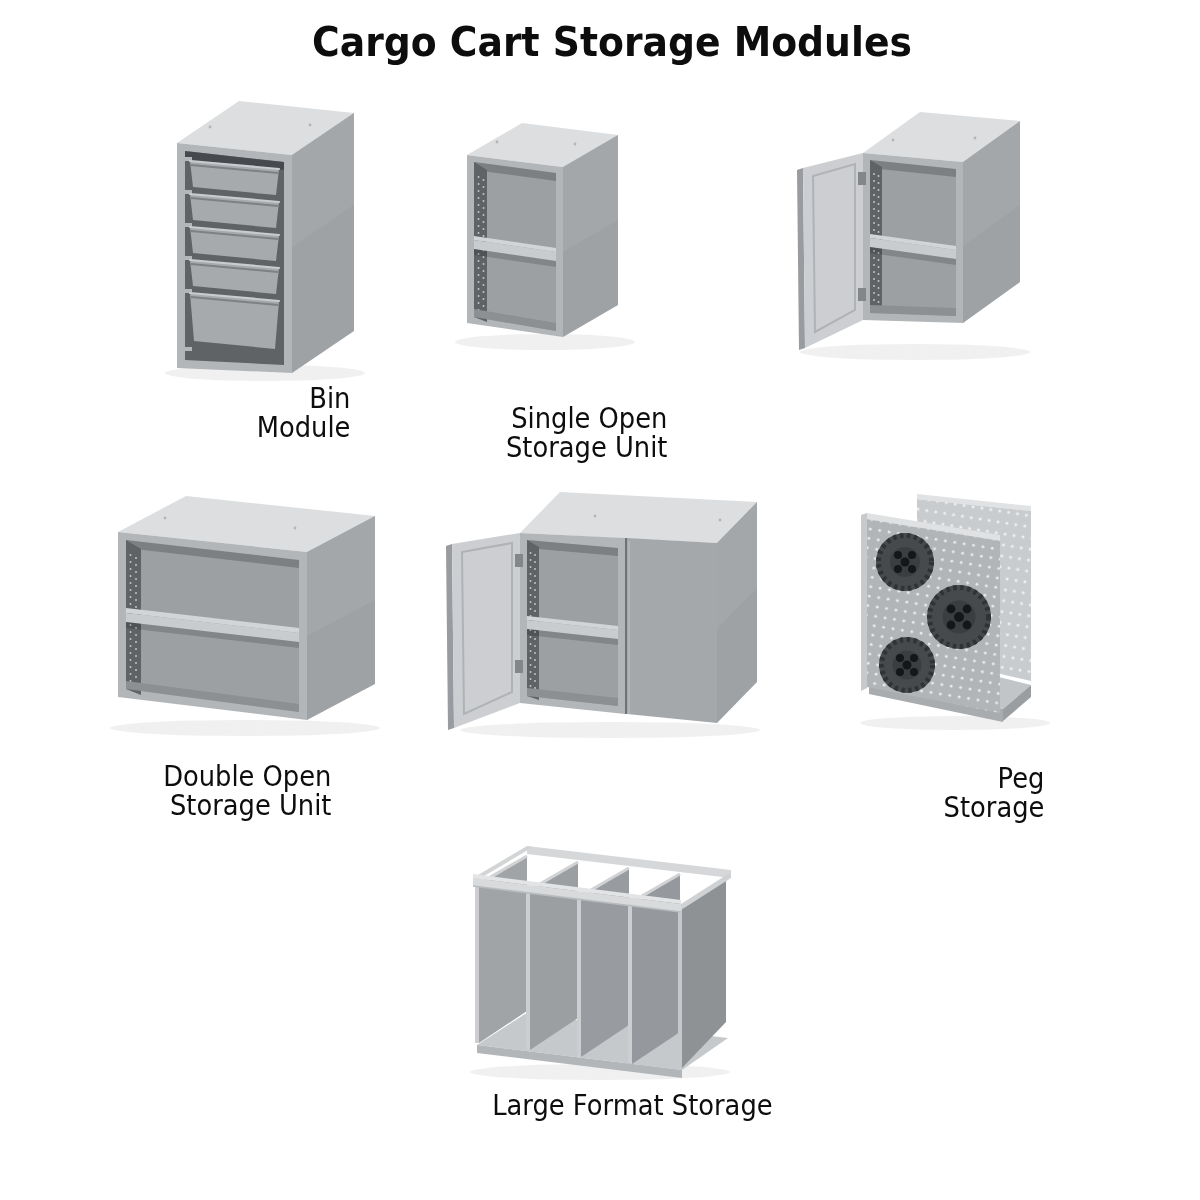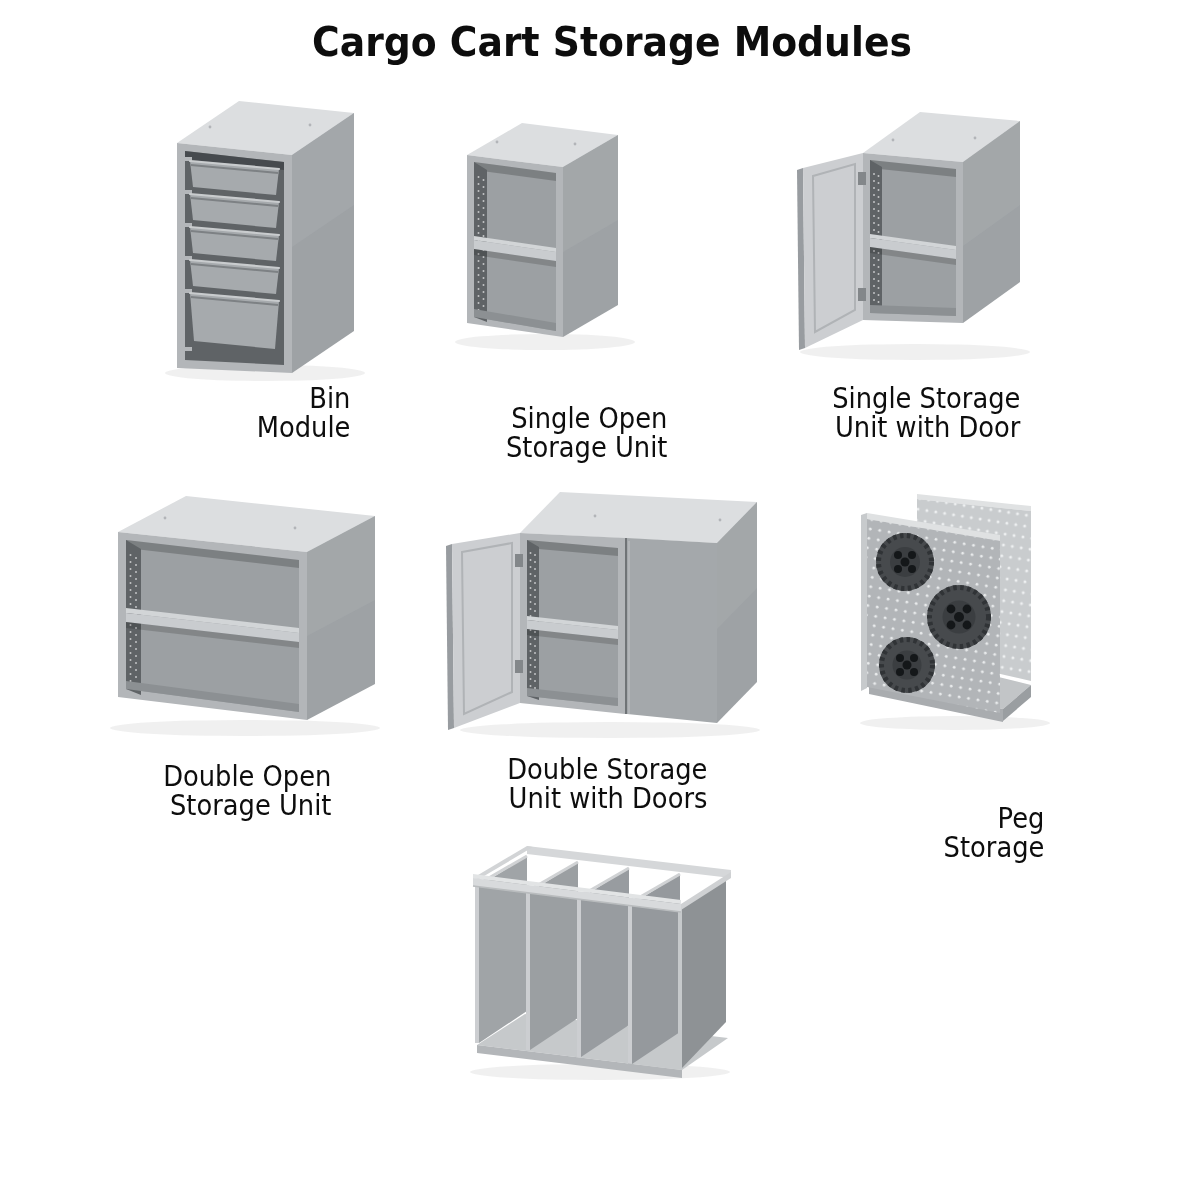--- a/index.html
+++ b/index.html
@@ -150,24 +150,20 @@
       </g>
       <g>
         <polygon points="32,70 38,68 40,248 34,250" fill="#989ca0"></polygon>
         <polygon class="fdoor" points="98,53 38,68 40,248 98,220"></polygon>
         <path d="M48,76 L90,64 L90,210 L50,232 Z" fill="none" stroke="#b0b3b6" stroke-width="2"></path>
         <rect x="93" y="72" width="8" height="13" fill="#83878a"></rect>
         <rect x="93" y="188" width="8" height="13" fill="#83878a"></rect>
       </g>
     </svg>
   </div>
-  <div class="cap" style="left:790px;top:384px;width:240px;">
-    <div class="cline">Single Storage</div>
-    <div class="cline">Unit with Door</div>
-  </div>
 
   <div class="module" style="left:95px;top:488px;">
     <svg width="300" height="262" viewBox="0 0 300 262">
       <ellipse class="shadow" cx="150" cy="240" rx="135" ry="8"></ellipse>
       <g>
         <polygon class="ftop" points="23,44 212,64 280,28 91,8"></polygon>
         <polygon class="fside" points="212,64 280,28 280,196 212,232"></polygon>
         <polygon points="212,64 280,28 280,112 212,148" fill="#a8acaf" opacity=".45"></polygon>
         <polygon class="ffront" points="23,44 212,64 212,232 23,209"></polygon>
         <circle cx="70" cy="30" r="1.4" fill="#9fa3a6" opacity=".7"></circle>
@@ -223,24 +219,20 @@
         <polygon points="107,151 198,161 198,167 107,157" fill="#000" opacity=".16"></polygon>
       </g>
       <g>
         <polygon points="26,68 32,66 34,250 28,252" fill="#989ca0"></polygon>
         <polygon class="fdoor" points="100,55 32,66 34,250 100,225"></polygon>
         <path d="M42,74 L92,65 L92,214 L44,236 Z" fill="none" stroke="#b0b3b6" stroke-width="2"></path>
         <rect x="95" y="76" width="8" height="13" fill="#83878a"></rect>
         <rect x="95" y="182" width="8" height="13" fill="#83878a"></rect>
       </g>
     </svg>
-  </div>
-  <div class="cap" style="left:477px;top:755px;width:240px;">
-    <div class="cline">Double Storage</div>
-    <div class="cline">Unit with Doors</div>
   </div>
 
   <div class="module" style="left:855px;top:485px;">
     <svg width="225" height="250" viewBox="0 0 225 250">
       <defs>
         <pattern id="pgA" width="9.5" height="9.5" patternUnits="userSpaceOnUse" patternTransform="rotate(9)">
           <circle cx="3" cy="3" r="1.4" fill="#e9ebec"></circle>
         </pattern>
         <pattern id="pgB" width="9" height="11" patternUnits="userSpaceOnUse" patternTransform="rotate(9)">
           <circle cx="3" cy="3" r="1.5" fill="#eef0f1"></circle>
@@ -288,21 +280,21 @@
         <circle cx="52" cy="180" r="25.5" fill="none" stroke="#303336" stroke-width="5" stroke-dasharray="3.5 3.5"></circle>
         <circle cx="52" cy="180" r="14.5" fill="#3b3e41"></circle>
         <circle cx="45" cy="173" r="4" fill="#141719"></circle>
           <circle cx="59" cy="173" r="4" fill="#141719"></circle>
         <circle cx="45" cy="187" r="4" fill="#141719"></circle>
           <circle cx="59" cy="187" r="4" fill="#141719"></circle>
         <circle cx="52" cy="180" r="4.5" fill="#141719"></circle>
       </g>
     </svg>
   </div>
-  <div class="cap" style="left:814px;top:764px;width:240px;margin-top:40px;">
+  <div class="cap" style="left:814px;top:764px;width:240px;">
     <div class="cline">Peg</div>
     <div class="cline">Storage</div>
   </div>
 
   <div class="module" style="left:445px;top:840px;">
     <svg width="320" height="245" viewBox="0 0 320 245">
       <ellipse class="shadow" cx="155" cy="232" rx="130" ry="8"></ellipse>
       <g>
         <polygon points="82,6 286,30 286,38 82,14" fill="#d5d7d9"></polygon>
         <polygon points="28,38 82,6 88,7 34,39" fill="#d2d4d6"></polygon>
@@ -334,14 +326,17 @@
       </g>
       <g>
         <polygon points="236,64 286,32 286,38 236,70" fill="#cfd1d3"></polygon>
         <polygon points="28,34 236,60 236,64 28,38" fill="#e2e4e5"></polygon>
         <polygon points="28,38 236,64 236,72 28,46" fill="#d8dadc"></polygon>
         <path d="M28,46 L236,72" stroke="#b9bcbe" stroke-width="1.5"></path>
       </g>
       <polygon points="32,205 237,230 237,238 32,213" fill="#b3b6b9"></polygon>
     </svg>
   </div>
+  <div class="cap" style="left:427px;top:1091px;width:360px;">
+    <div class="cline">Large Format Storage</div>
+  </div>
 
 </div>
 
 </body></html>

